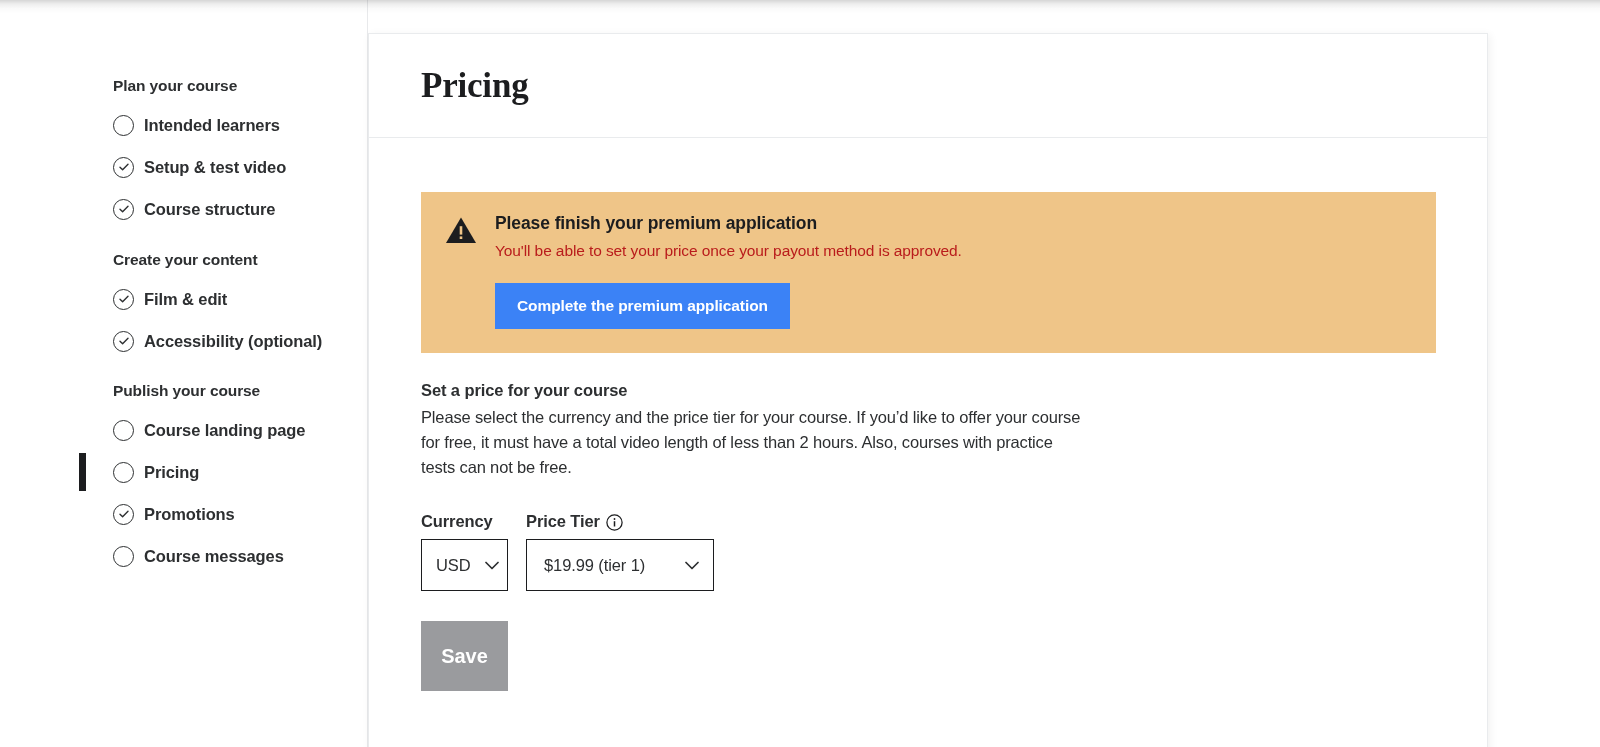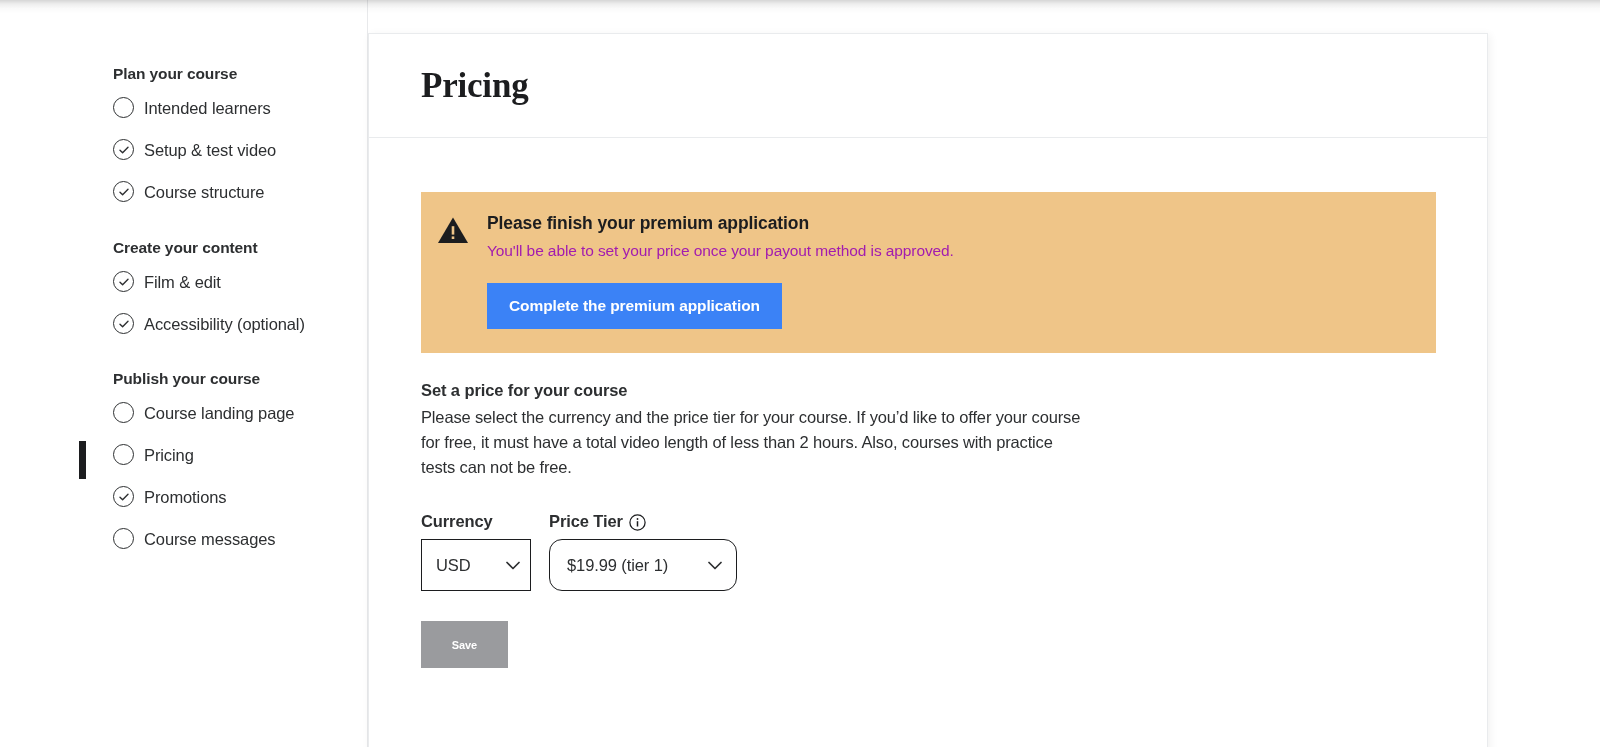--- a/index.html
+++ b/index.html
@@ -33,38 +33,40 @@
     position: absolute;
     left: 0; top: 0;
     width: 368px;
     height: 747px;
     background: #fff;
     border-right: 1px solid #e8e9eb;
   }
   .side-inner {
     position: absolute;
     left: 113px;
-    top: 64px;
+    top: 76px;
     width: 250px;
   }
   .group { margin-bottom: 20px; }
   .group-title {
     font-size: 15.5px;
     font-weight: bold;
     color: #2d2f31;
     letter-spacing: -0.1px;
     margin-bottom: 13px;
     line-height: 20px;
   }
   .nav-item {
     display: flex;
+    align-items: center;
     height: 32px;
     margin-bottom: 10px;
     position: relative;
     cursor: pointer;
+    font-weight: bold;
   }
   .nav-item .bullet {
     width: 21px; height: 21px;
     flex: 0 0 21px;
     border-radius: 50%;
     border: 1.4px solid #2d2f31;
     margin-right: 10px;
     display: flex;
     align-items: center;
     justify-content: center;
@@ -118,39 +120,39 @@
   }
   .card-body {
     padding: 54px 52px 40px 52px;
   }
 
   
   .alert {
     width: 1015px;
     background: #efc588;
     display: flex;
-    padding: 20px 22px 24px 16px;
+    padding: 20px 22px 24px 24px;
   }
   .alert-icon {
     flex: 0 0 34px;
     width: 34px;
     padding-top: 4px;
   }
   .alert-body { flex: 1 1 auto; padding-left: 16px; }
   .alert-title {
     font-size: 17.5px;
     font-weight: bold;
     color: #1c1d1f;
     line-height: 23px;
     letter-spacing: -0.1px;
     margin-bottom: 5px;
   }
   .alert-text {
     font-size: 15.5px;
-    color: #a21caf;
+    color: #b91c1c;
     line-height: 21px;
     letter-spacing: -0.1px;
   }
   .alert-btn {
     display: inline-block;
     margin-top: 22px;
     background: #3b82f6;
     color: #ffffff;
     border: none;
     font-family: "Liberation Sans", sans-serif;
@@ -217,34 +219,34 @@
     padding: 0 14px 0 17px;
     cursor: pointer;
   }
   .select-box .val {
     font-size: 16.5px;
     color: #2d2f31;
     letter-spacing: -0.1px;
     white-space: nowrap;
   }
   .select-box .chev { margin-left: 14px; display: flex; }
-  #currency-box { width: 110px; padding: 0 10px 0 14px; text-align: right; }
-  #tier-box { width: 188px; border-radius: 13px; }
+  #currency-box { width: 87px; padding: 0 10px 0 14px; text-align: right; }
+  #tier-box { width: 188px; }
 
   .save-btn {
     margin-top: 30px;
     background: #9a9b9e;
     color: #ffffff;
     border: none;
     font-family: "Liberation Sans", sans-serif;
-    font-size: 11px;
+    font-size: 20px;
     font-weight: bold;
     letter-spacing: -0.1px;
     width: 87px;
-    height: 47px;
+    height: 70px;
     cursor: default;
   }
 </style>
 </head>
 <body>
 
 <div class="top-shadow"></div>
 
 <aside class="sidebar">
   <div class="side-inner">

